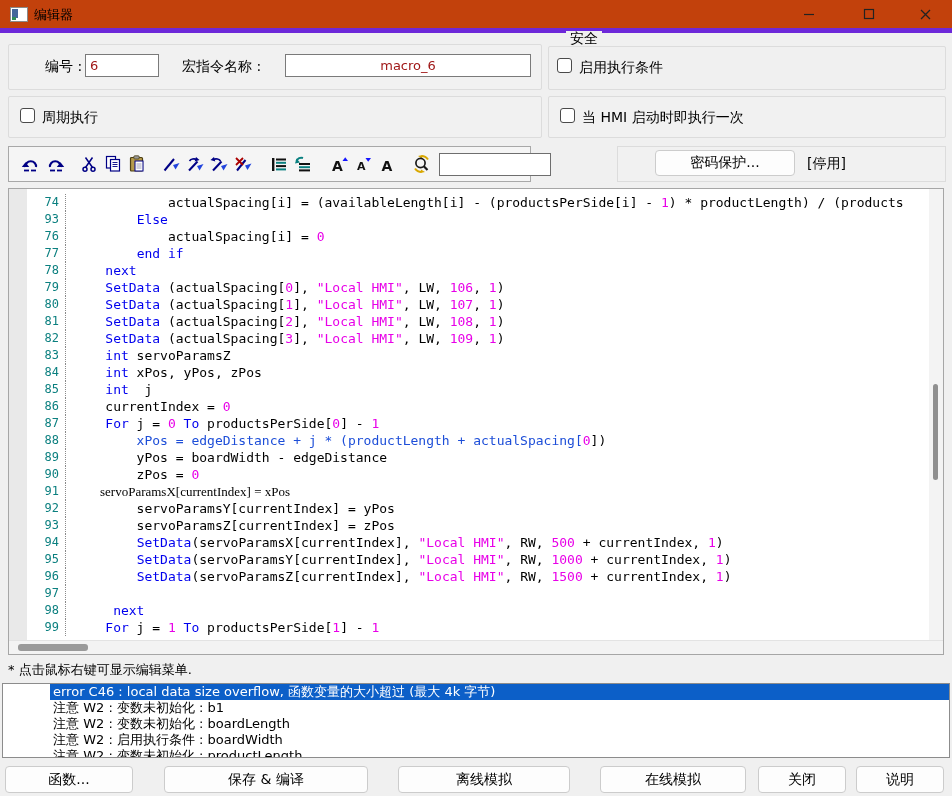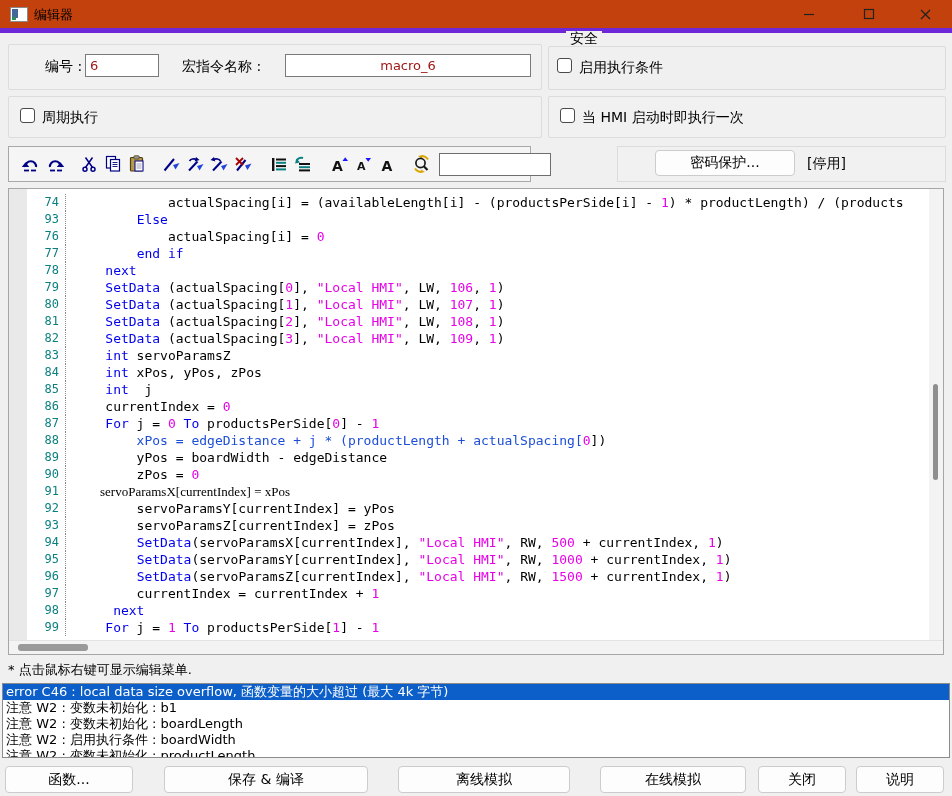--- a/index.html
+++ b/index.html
@@ -50,21 +50,21 @@
                 font-size:12px;border-right:1px dotted #8a8a8a;}
   .code-row .cd{padding-left:8px;}
   .vscroll{position:absolute;right:0;top:0;width:14px;height:452px;background:#f3f3f3;}
   .vthumb{position:absolute;left:4px;top:195px;width:5px;height:96px;background:#8f8f8f;border-radius:3px;}
   .hscroll{position:absolute;left:0;bottom:0;width:936px;height:13px;background:#f3f3f3;border-top:1px solid #e3e3e3;}
   .hthumb{position:absolute;left:9px;top:3px;width:70px;height:7px;background:#9a9a9a;border-radius:3px;}
   
   .hint{left:8px;top:661px;font-size:13px;}
   .msglist{left:2px;top:683px;width:946px;height:73px;background:#fff;border:1px solid #8c8c8c;
            overflow:hidden;}
-  .msgrow{height:16px;line-height:16px;font-size:13px;padding-left:3px;white-space:nowrap;}
+  .msgrow{height:16px;line-height:16px;font-size:13px;padding-left:3px;white-space:nowrap;margin-left:47px;}
   .msgrow.sel{background:#0c5fc8;color:#fff;}
   
   svg{display:block;}
 </style>
 </head>
 <body>
 
 <div class="abs titlebar">
   <div class="abs app-icon">
     <div class="pane"></div>
@@ -255,21 +255,21 @@
       <div class="code-row"><span class="ln">87</span><span class="cd"><span style="color: rgb(0, 0, 0);">    </span><span style="color: rgb(0, 0, 238);">For</span><span style="color: rgb(0, 0, 0);"> j = </span><span style="color: rgb(232, 0, 232);">0</span><span style="color: rgb(0, 0, 0);"> </span><span style="color: rgb(0, 0, 238);">To</span><span style="color: rgb(0, 0, 0);"> productsPerSide[</span><span style="color: rgb(232, 0, 232);">0</span><span style="color: rgb(0, 0, 0);">] - </span><span style="color: rgb(232, 0, 232);">1</span></span></div>
       <div class="code-row"><span class="ln">88</span><span class="cd"><span style="color: #1d4ed8;">        xPos = edgeDistance + j * (productLength + actualSpacing[</span><span style="color: rgb(232, 0, 232);">0</span><span style="color: rgb(0, 0, 0);">])</span></span></div>
       <div class="code-row"><span class="ln">89</span><span class="cd"><span style="color: rgb(0, 0, 0);">        yPos = boardWidth - edgeDistance</span></span></div>
       <div class="code-row"><span class="ln">90</span><span class="cd"><span style="color: rgb(0, 0, 0);">        zPos = </span><span style="color: rgb(232, 0, 232);">0</span></span></div>
       <div class="code-row"><span class="ln">91</span><span class="cd"><span style="color: #000000; font-family: Liberation Serif, serif;">        servoParamsX[currentIndex] = xPos</span></span></div>
       <div class="code-row"><span class="ln">92</span><span class="cd"><span style="color: rgb(0, 0, 0);">        servoParamsY[currentIndex] = yPos</span></span></div>
       <div class="code-row"><span class="ln">93</span><span class="cd"><span style="color: rgb(0, 0, 0);">        servoParamsZ[currentIndex] = zPos</span></span></div>
       <div class="code-row"><span class="ln">94</span><span class="cd"><span style="color: rgb(0, 0, 0);">        </span><span style="color: rgb(0, 0, 238);">SetData</span><span style="color: rgb(0, 0, 0);">(servoParamsX[currentIndex], </span><span style="color: rgb(232, 0, 232);">"Local HMI"</span><span style="color: rgb(0, 0, 0);">, RW, </span><span style="color: rgb(232, 0, 232);">500</span><span style="color: rgb(0, 0, 0);"> + currentIndex, </span><span style="color: rgb(232, 0, 232);">1</span><span style="color: rgb(0, 0, 0);">)</span></span></div>
       <div class="code-row"><span class="ln">95</span><span class="cd"><span style="color: rgb(0, 0, 0);">        </span><span style="color: rgb(0, 0, 238);">SetData</span><span style="color: rgb(0, 0, 0);">(servoParamsY[currentIndex], </span><span style="color: rgb(232, 0, 232);">"Local HMI"</span><span style="color: rgb(0, 0, 0);">, RW, </span><span style="color: rgb(232, 0, 232);">1000</span><span style="color: rgb(0, 0, 0);"> + currentIndex, </span><span style="color: rgb(232, 0, 232);">1</span><span style="color: rgb(0, 0, 0);">)</span></span></div>
       <div class="code-row"><span class="ln">96</span><span class="cd"><span style="color: rgb(0, 0, 0);">        </span><span style="color: rgb(0, 0, 238);">SetData</span><span style="color: rgb(0, 0, 0);">(servoParamsZ[currentIndex], </span><span style="color: rgb(232, 0, 232);">"Local HMI"</span><span style="color: rgb(0, 0, 0);">, RW, </span><span style="color: rgb(232, 0, 232);">1500</span><span style="color: rgb(0, 0, 0);"> + currentIndex, </span><span style="color: rgb(232, 0, 232);">1</span><span style="color: rgb(0, 0, 0);">)</span></span></div>
-      <div class="code-row"><span class="ln">97</span><span class="cd"><span style="color: rgb(0, 0, 0);">        currentIndex = currentIndex + </span><span style="color: rgb(232, 0, 232);">1</span></span></div>
+      <div class="code-row"><span class="ln">97</span></div>
       <div class="code-row"><span class="ln">98</span><span class="cd"><span style="color: rgb(0, 0, 0);">     </span><span style="color: rgb(0, 0, 238);">next</span></span></div>
       <div class="code-row"><span class="ln">99</span><span class="cd"><span style="color: rgb(0, 0, 0);">    </span><span style="color: rgb(0, 0, 238);">For</span><span style="color: rgb(0, 0, 0);"> j = </span><span style="color: rgb(232, 0, 232);">1</span><span style="color: rgb(0, 0, 0);"> </span><span style="color: rgb(0, 0, 238);">To</span><span style="color: rgb(0, 0, 0);"> productsPerSide[</span><span style="color: rgb(232, 0, 232);">1</span><span style="color: rgb(0, 0, 0);">] - </span><span style="color: rgb(232, 0, 232);">1</span></span></div>
     </div>
   <div class="vscroll">
     <div class="vthumb"></div>
   </div>
   <div class="hscroll">
     <div class="hthumb"></div>
   </div>
 </div>

